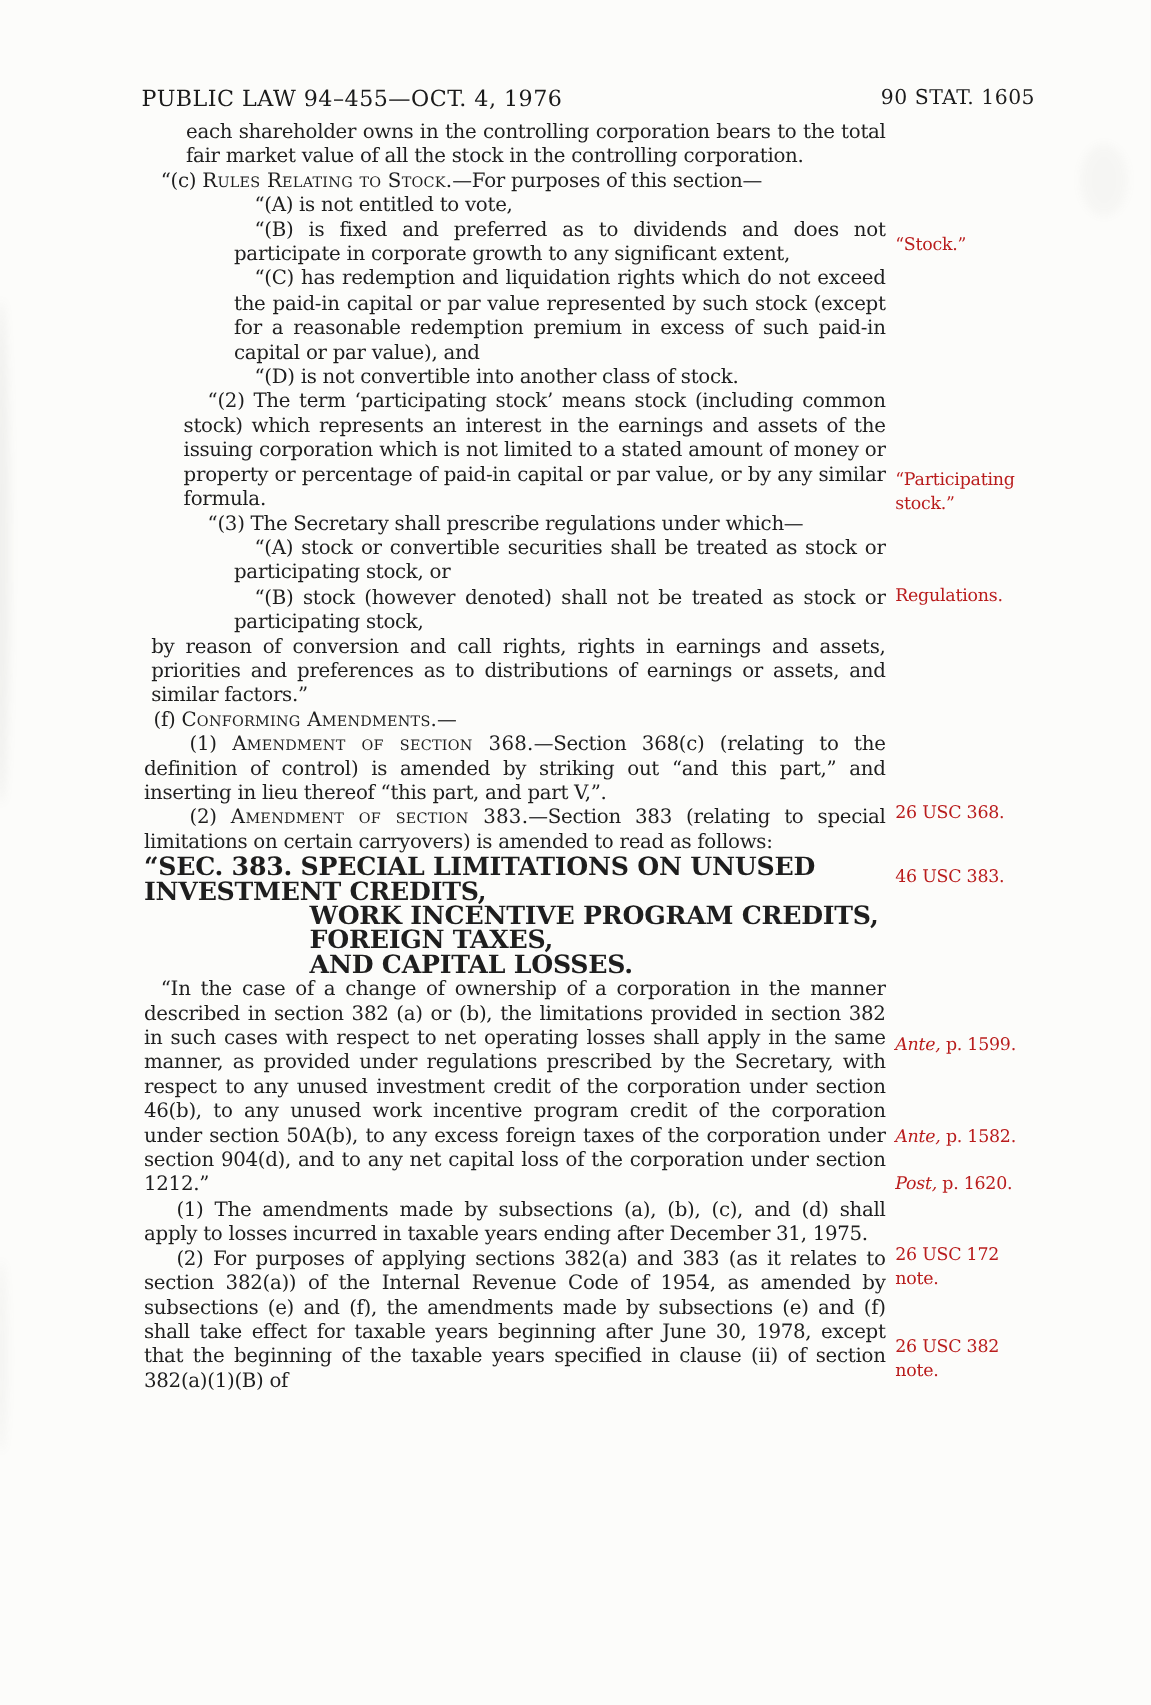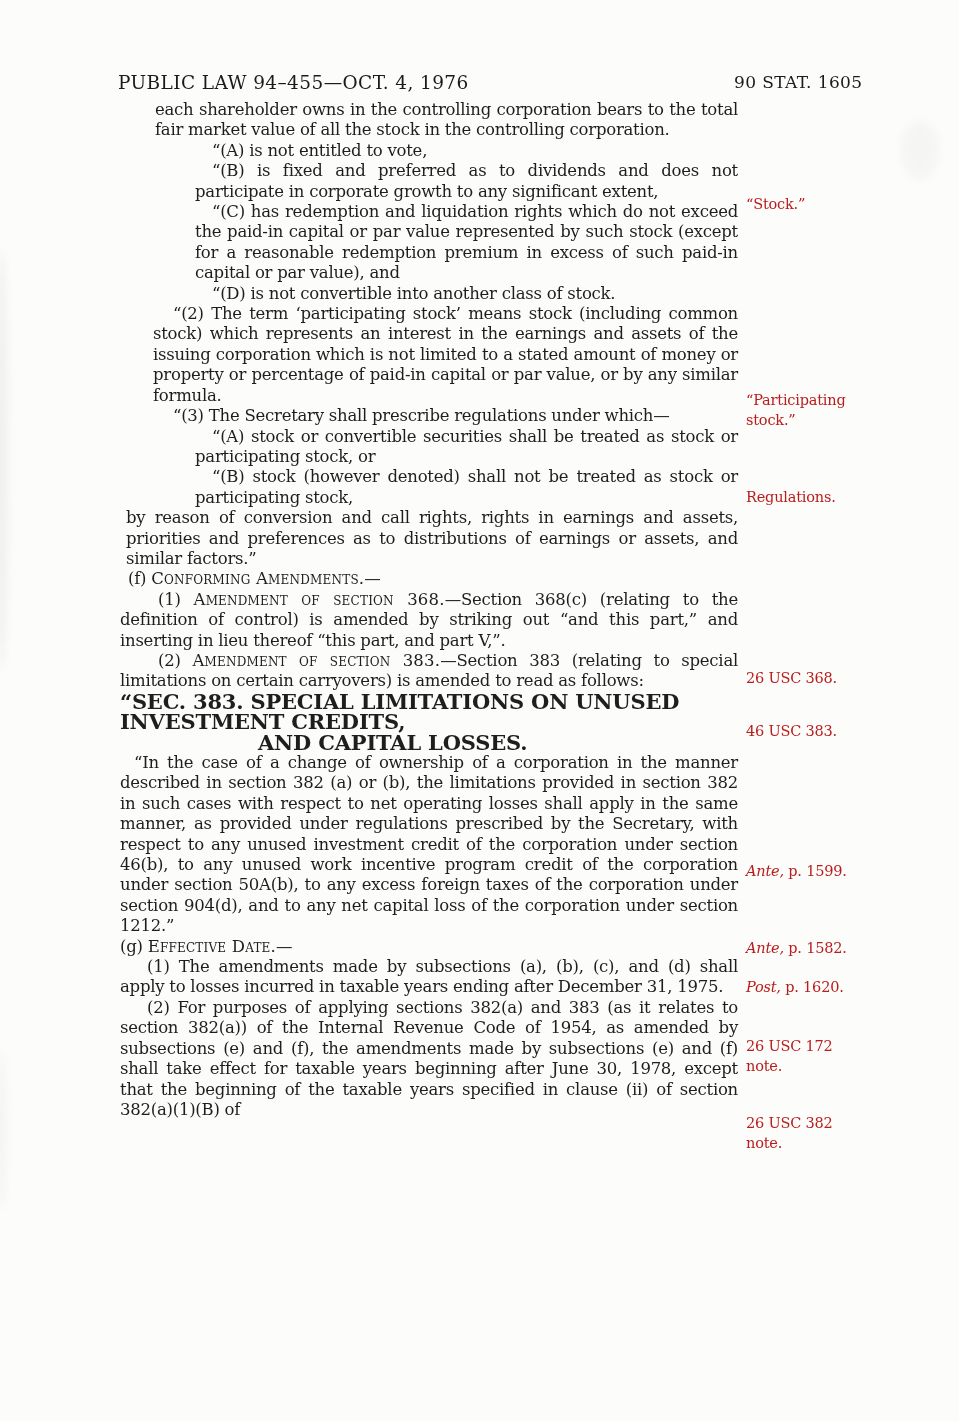--- a/index.html
+++ b/index.html
@@ -69,46 +69,47 @@
   <div class="artifact a2"></div>
   <div class="artifact a3"></div>
 
   <div class="running-head">PUBLIC LAW 94–455—OCT. 4, 1976</div>
   <div class="stat-no">90 STAT. 1605</div>
 
   <div class="text-col">
 
     <p class="p-cont">each shareholder owns in the controlling corporation bears to the total fair market value of all the stock in the controlling corporation.</p>
 
+    <p class="p-c"><span>“(c) </span><span class="sc">Rules Relating to Stock.</span><span>—For purposes of this section—</span></p>
 
     <p class="p-a">“(A) is not entitled to vote,</p>
     <p class="p-a">“(B) is fixed and preferred as to dividends and does not participate in corporate growth to any significant extent,</p>
     <p class="p-a">“(C) has redemption and liquidation rights which do not exceed the paid-in capital or par value represented by such stock (except for a reasonable redemption premium in excess of such paid-in capital or par value), and</p>
     <p class="p-a">“(D) is not convertible into another class of stock.</p>
 
     <p class="p-1">“(2) The term ‘participating stock’ means stock (including common stock) which represents an interest in the earnings and assets of the issuing corporation which is not limited to a stated amount of money or property or percentage of paid-in capital or par value, or by any similar formula.</p>
     <p class="p-1">“(3) The Secretary shall prescribe regulations under which—</p>
     <p class="p-a">“(A) stock or convertible securities shall be treated as stock or participating stock, or</p>
     <p class="p-a">“(B) stock (however denoted) shall not be treated as stock or participating stock,</p>
     <p class="p-by">by reason of conversion and call rights, rights in earnings and assets, priorities and preferences as to distributions of earnings or assets, and similar factors.”</p>
 
     <p class="p-f"><span>(f) </span><span class="sc">Conforming Amendments.</span><span>—</span></p>
 
     <p class="p-f1"><span>(1) </span><span class="sc">Amendment of section 368.</span><span>—Section 368(c) (relating to the definition of control) is amended by striking out “and this part,” and inserting in lieu thereof “this part, and part V,”.</span></p>
 
     <p class="p-f1"><span>(2) </span><span class="sc">Amendment of section 383.</span><span>—Section 383 (relating to special limitations on certain carryovers) is amended to read as follows:</span></p>
 
     <div class="sec-heading">
       <div>“SEC. 383. SPECIAL LIMITATIONS ON UNUSED INVESTMENT CREDITS,</div>
+      <div class="hl2">WORK INCENTIVE PROGRAM CREDITS, FOREIGN TAXES,</div>
       <div class="hl2">AND CAPITAL LOSSES.</div>
     </div>
 
     <p class="p-body">“In the case of a change of ownership of a corporation in the manner described in section 382 (a) or (b), the limitations provided in section 382 in such cases with respect to net operating losses shall apply in the same manner, as provided under regulations prescribed by the Secretary, with respect to any unused investment credit of the corporation under section 46(b), to any unused work incentive program credit of the corporation under section 50A(b), to any excess foreign taxes of the corporation under section 904(d), and to any net capital loss of the corporation under section 1212.”</p>
 
-    <p class="p-g"><span>(g) </span><span class="sc">Effective Date.</span><span>—</span></p>
 
     <p class="p-g1">(1) The amendments made by subsections (a), (b), (c), and (d) shall apply to losses incurred in taxable years ending after December 31, 1975.</p>
     <p class="p-g1">(2) For purposes of applying sections 382(a) and 383 (as it relates to section 382(a)) of the Internal Revenue Code of 1954, as amended by subsections (e) and (f), the amendments made by subsections (e) and (f) shall take effect for taxable years beginning after June 30, 1978, except that the beginning of the taxable years specified in clause (ii) of section 382(a)(1)(B) of</p>
 
   </div>
 
   <div class="note" style="top:195px;"><i></i><span>“Stock.”</span></div>
 
   <div class="note" style="top:391px;"><i></i><span>“Participating stock.”</span></div>
 

